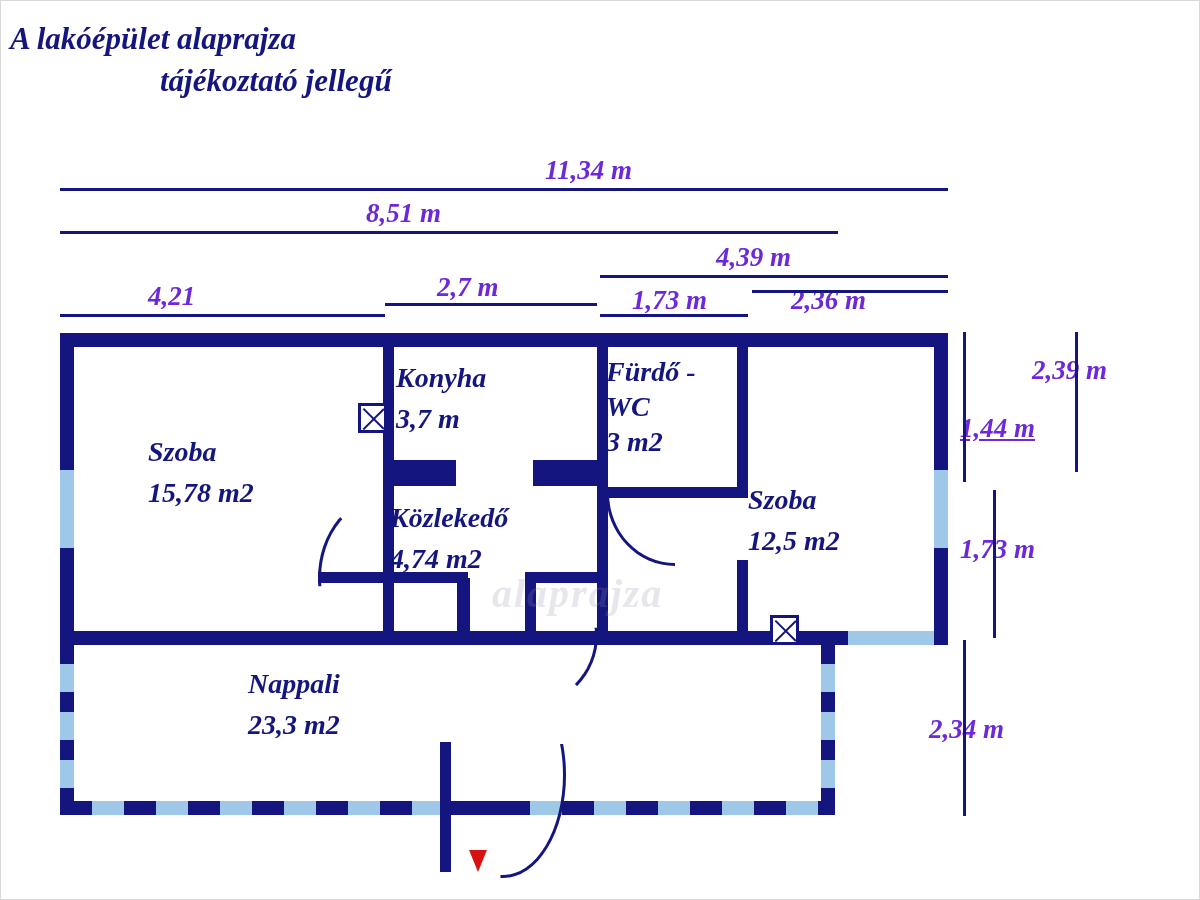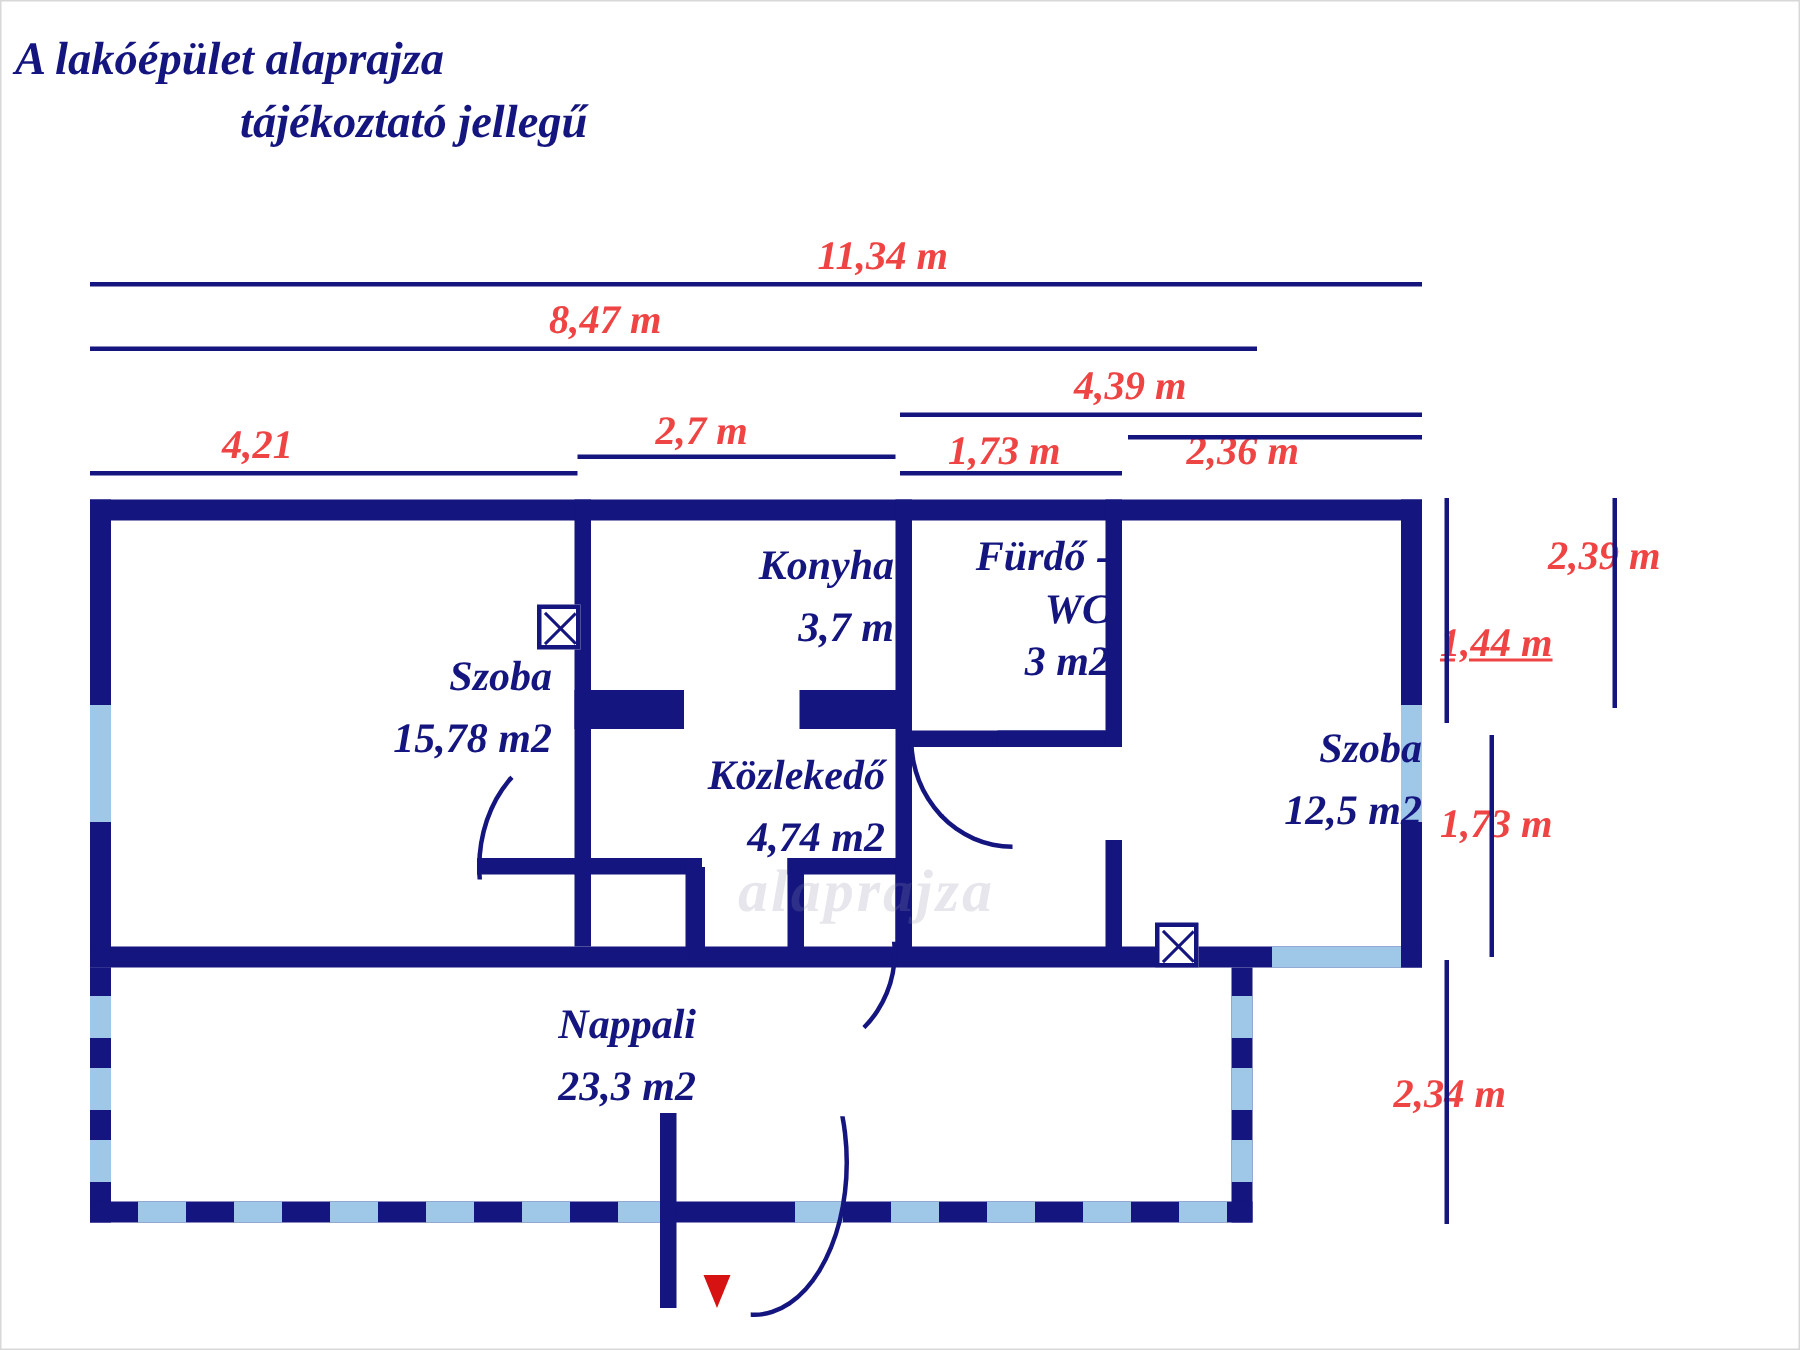--- a/index.html
+++ b/index.html
@@ -29,34 +29,34 @@
     color: #14157f;
     line-height: 1.35;
   }
   .title-line1 { display: block; margin-left: 10px; }
   .title-line2 { display: block; margin-left: 160px; }
 
   .dim {
     position: absolute;
     font-style: italic;
     font-weight: bold;
-    color: #ef4444;
+    color: #6d28d9;
     font-size: 27px;
     white-space: nowrap;
   }
   .dimline {
     position: absolute;
     background: #14157f;
   }
   .dimline.h { height: 3px; }
   .dimline.v { width: 3px; }
 
   .room-label {
     position: absolute;
-    text-align: right;
+    text-align: left;
     font-style: italic;
     font-weight: bold;
     color: #14157f;
     font-size: 28px;
     line-height: 1.45;
     white-space: nowrap;
   }
 
   
   .wall {
@@ -122,21 +122,21 @@
 <div id="page">
 
   <div class="title-block">
     <span class="title-line1">A lakóépület alaprajza</span>
     <span class="title-line2">tájékoztató jellegű</span>
   </div>
 
   <div class="dim" style="left:545px; top:155px;">11,34 m</div>
   <div class="dimline h" style="left:60px; top:188px; width:888px;"></div>
 
-  <div class="dim" style="left:366px; top:198px;">8,47 m</div>
+  <div class="dim" style="left:366px; top:198px;">8,51 m</div>
   <div class="dimline h" style="left:60px; top:231px; width:778px;"></div>
 
   <div class="dim" style="left:716px; top:242px;">4,39 m</div>
   <div class="dimline h" style="left:600px; top:275px; width:348px;"></div>
 
   <div class="dim" style="left:148px; top:281px;">4,21</div>
   <div class="dimline h" style="left:60px; top:314px; width:325px;"></div>
 
   <div class="dim" style="left:437px; top:272px;">2,7 m</div>
   <div class="dimline h" style="left:385px; top:303px; width:212px;"></div>

